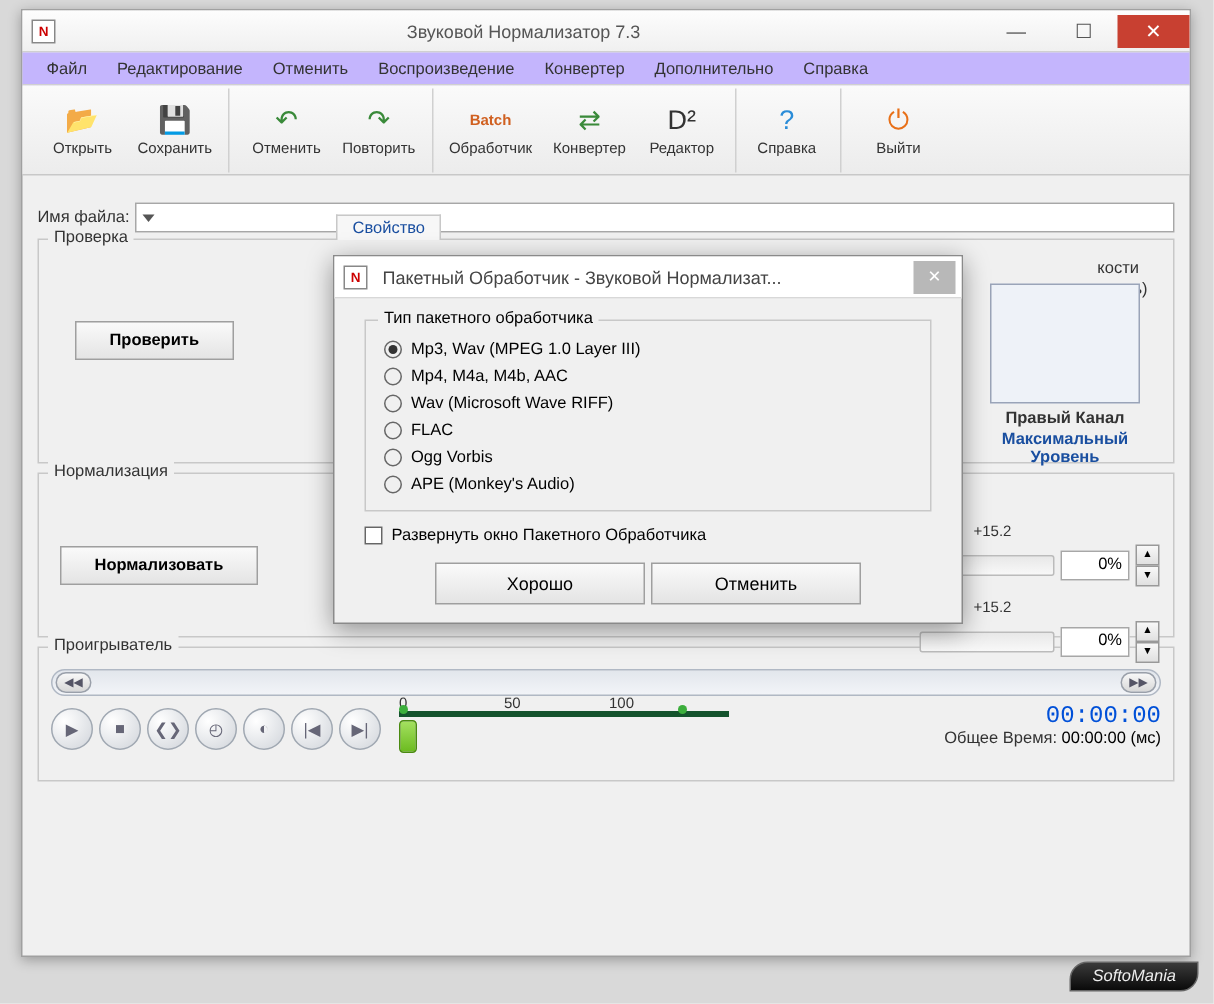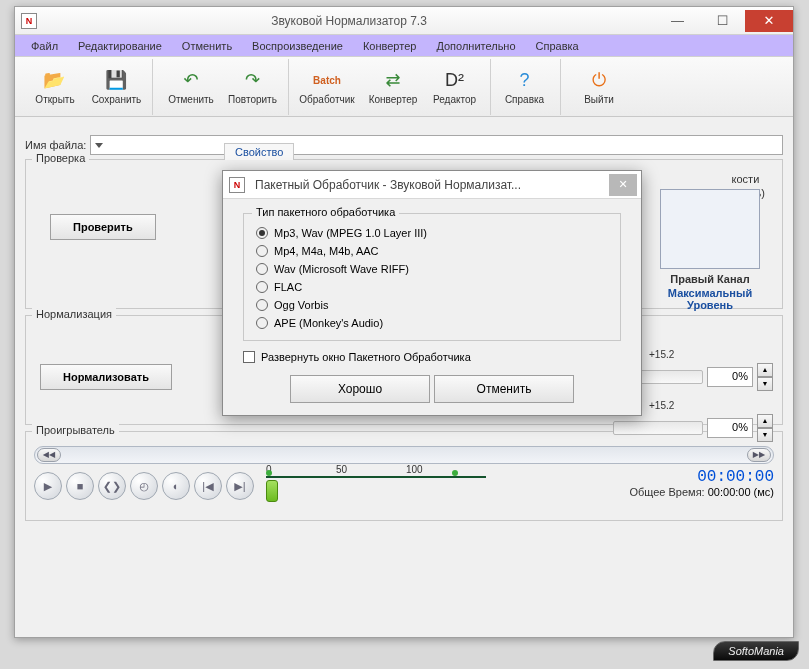--- a/index.html
+++ b/index.html
@@ -48,21 +48,21 @@
 .pct-box { width: 46px; height: 20px; background: #fff; border: 1px solid #a7a7a7; text-align: right; padding: 2px 4px 0 0; }
 .spinner { width: 16px; height: 28px; display: flex; flex-direction: column; }
 .spinner div { flex:1; border:1px solid #999; background: linear-gradient(#f8f8f8,#e0e0e0); font-size:7px; text-align:center; line-height:11px; }
 
 .player { position: relative; height: 90px; }
 .prog-track { height: 18px; background: linear-gradient(#e2e6ec,#f2f4f8); border: 1px solid #b0b8c4; border-radius: 9px; margin: 4px 0 8px; position: relative; }
 .prog-btn { position: absolute; top: 1px; width: 24px; height: 14px; background: linear-gradient(#f8f8f8,#d8d8d8); border: 1px solid #9aa0aa; border-radius: 7px; font-size: 8px; text-align: center; line-height: 12px; color: #556; }
 .play-ctrls { display: flex; gap: 4px; align-items: center; }
 .play-btn { width: 28px; height: 28px; border-radius: 50%; background: radial-gradient(circle at 30% 30%, #fff, #d0d4da); border: 1px solid #a0a8b2; display: flex; align-items: center; justify-content: center; color: #667; font-size: 11px; }
 .ruler { position: absolute; left: 240px; top: 34px; width: 220px; }
-.ruler-ticks { height: 12px; border-bottom: 2px solid #14532d; position: relative; }
+.ruler-ticks { height: 12px; border-bottom: 4px solid #14532d; position: relative; }
 .ruler-ticks span { position: absolute; top: -2px; font-size: 10px; color: #333; }
 .ruler-slider { width: 12px; height: 22px; background: linear-gradient(#a4e060,#6cbb20); border: 1px solid #4a8a10; border-radius: 3px; margin-top: 2px; }
 .dot { position: absolute; width: 6px; height: 6px; background: #3cae3c; border-radius: 50%; top: 4px; }
 .time-area { position: absolute; right: 8px; top: 36px; text-align: right; }
 .time-big { color: #0050d8; font-family: "Courier New", monospace; font-size: 16px; }
 .time-label { color: #333; }
 
 .dialog { position: absolute; left: 222px; top: 170px; width: 420px; background: #f0f0f0; border: 1px solid #8a8a8a; box-shadow: 0 4px 16px rgba(0,0,0,0.4); z-index: 100; }
 .dlg-titlebar { height: 28px; background: #fff; display: flex; align-items: center; border-bottom: 1px solid #d8d8d8; }
 .dlg-title { flex: 1; color: #444; padding-left: 4px; font-size: 12px; white-space: nowrap; overflow: hidden; text-overflow: ellipsis; }

